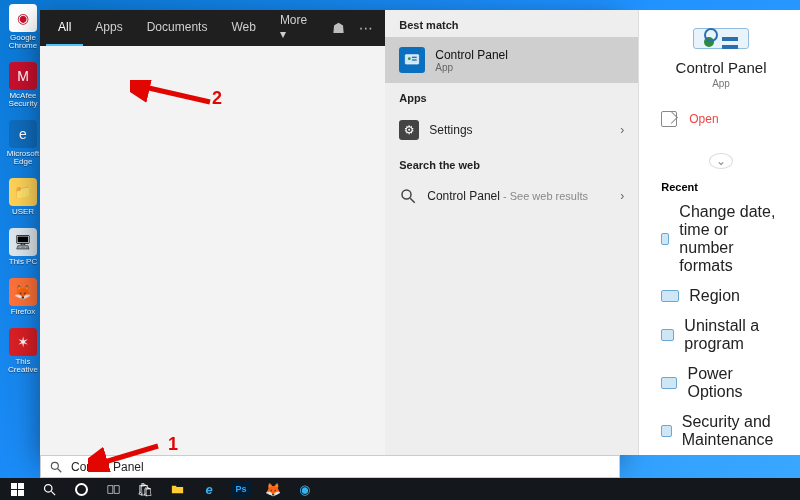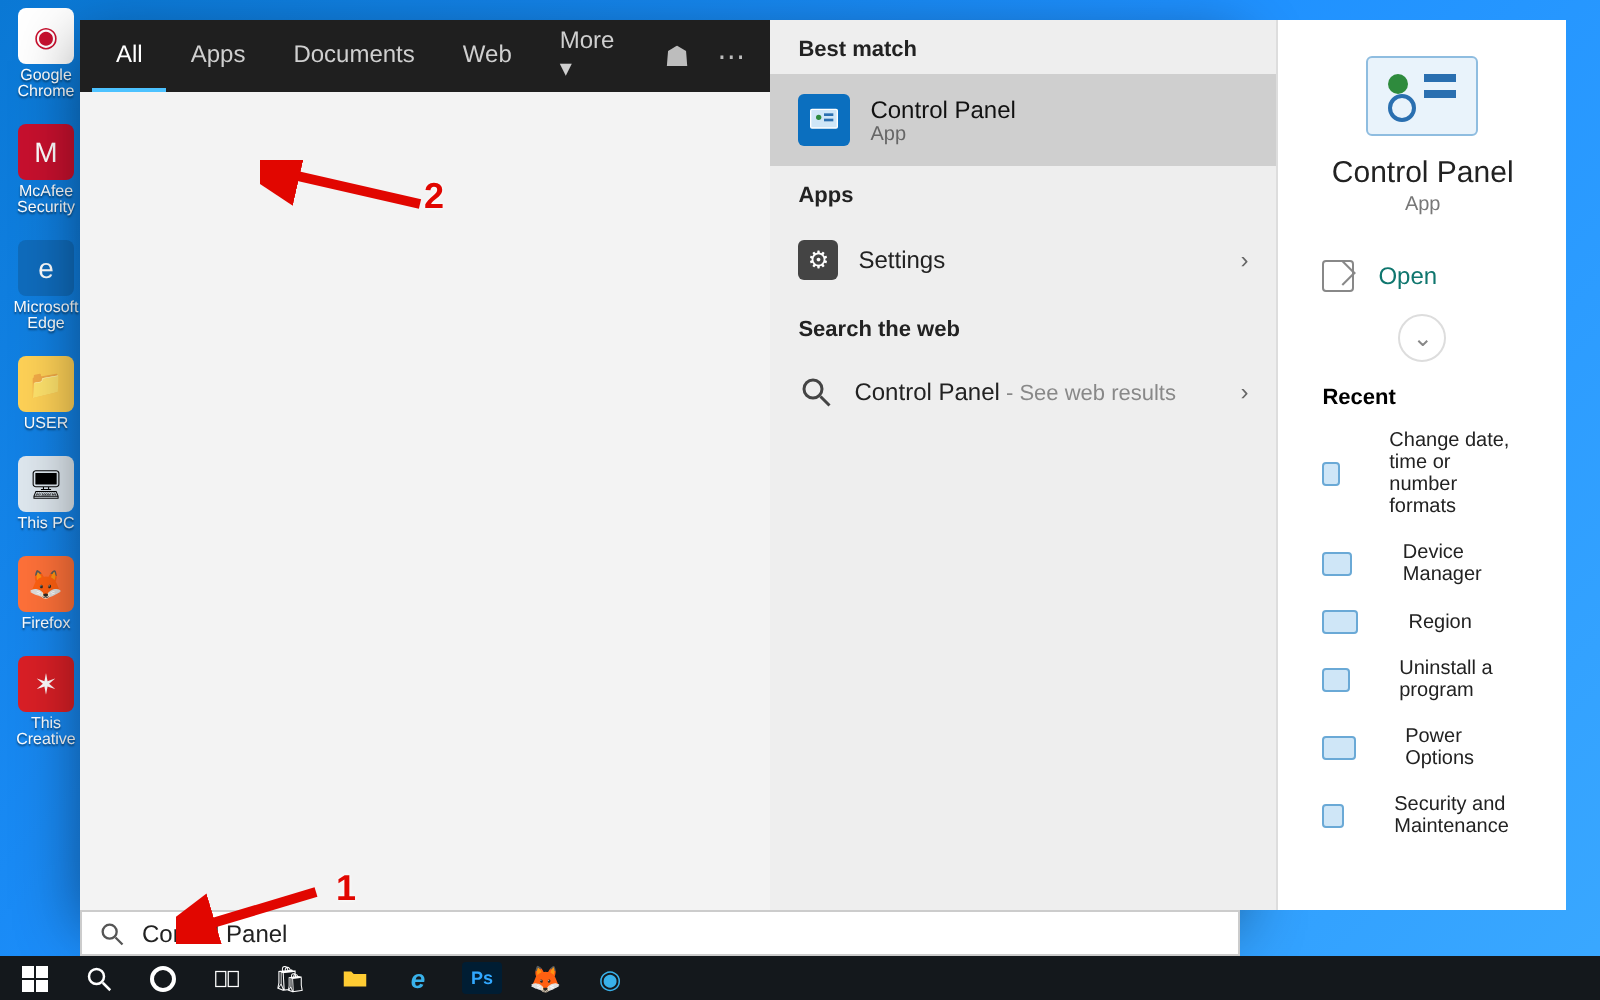--- a/index.html
+++ b/index.html
@@ -41,27 +41,27 @@
   .web-sub { color:#888; font-size:11px; }
 
   .right { flex:1; background:#fff; display:flex; flex-direction:column; align-items:center; padding-top:18px; position:relative; overflow:hidden; }
   .app-tile { width:56px; height:40px; background:#e9f3fb; border:1px solid #8fbde0; border-radius:3px; display:flex; align-items:center; justify-content:center; position:relative; }
   .app-tile .dots { width:10px; height:10px; border-radius:50%; background:#2e8b3d; position:absolute; left:10px; top:8px; }
   .app-tile .bar1 { position:absolute; right:10px; top:8px; width:16px; height:4px; background:#2a6fb0; }
   .app-tile .bar2 { position:absolute; right:10px; top:16px; width:16px; height:4px; background:#2a6fb0; }
   .app-tile .clock { position:absolute; left:10px; bottom:6px; width:14px; height:14px; border:2px solid #2a6fb0; border-radius:50%; }
   .app-title { margin-top:10px; font-size:15px; color:#222; }
   .app-sub { font-size:10px; color:#777; margin-top:2px; }
-  .open-row { align-self:stretch; margin:22px 22px 1px; display:flex; align-items:center; gap:12px; font-size:12px; color:#0f766e; cursor:pointer; }
+  .open-row { align-self:stretch; margin:22px 22px 16px; display:flex; align-items:center; gap:12px; font-size:12px; color:#ef4444; cursor:pointer; }
   .open-row .oico { width:16px; height:16px; border:1px solid #888; border-radius:2px; position:relative; }
   .open-row .oico::after { content:""; position:absolute; width:8px; height:8px; border-top:1px solid #888; border-right:1px solid #888; left:5px; top:1px; transform:rotate(45deg);}
   .chev-down { margin:10px auto 6px; width:24px; height:24px; border:1px solid #ddd; border-radius:50%; display:flex; align-items:center; justify-content:center; color:#888; cursor:pointer; font-size:12px; }
   .recent-h { align-self:stretch; margin:6px 22px 4px; font-weight:600; font-size:11px; }
   .recent-list { align-self:stretch; margin:0 14px; display:flex; flex-direction:column; }
-  .recent-item { display:flex; align-items:center; gap:25px; padding:6px 8px; font-size:10px; color:#222; cursor:pointer; }
+  .recent-item { display:flex; align-items:center; gap:10px; padding:6px 8px; font-size:16px; color:#222; cursor:pointer; }
   .recent-item .ri { width:18px; height:12px; background:#cfe6f7; border:1px solid #6aa9d6; border-radius:2px; }
 
   
   .searchbar { position:absolute; left:40px; top:455px; width:580px; height:23px; background:#fff; border:1px solid #ccc; display:flex; align-items:center; padding:0 8px; gap:8px; }
   .searchbar input { flex:1; border:none; outline:none; font-size:12px; color:#222; background:transparent; }
 
   
   .taskbar { position:absolute; left:0; bottom:0; width:800px; height:22px; background:#14181c; display:flex; align-items:center; padding:0 2px; gap:2px; }
   .tb { width:30px; height:22px; display:flex; align-items:center; justify-content:center; color:#d0d0d0; font-size:13px; cursor:pointer; }
   .tb svg { width:15px; height:15px; }
@@ -176,24 +176,20 @@
       <div class="chev-down">⌄</div>
 
       <div class="recent-h">Recent</div>
       <div class="recent-list">
         <div class="recent-item">
             <span class="ri"></span>
             <span>Change date, time or number formats</span>
           </div>
         <div class="recent-item">
             <span class="ri"></span>
-            <span>Device Manager</span>
-          </div>
-        <div class="recent-item">
-            <span class="ri"></span>
             <span>Region</span>
           </div>
         <div class="recent-item">
             <span class="ri"></span>
             <span>Uninstall a program</span>
           </div>
         <div class="recent-item">
             <span class="ri"></span>
             <span>Power Options</span>
           </div>

